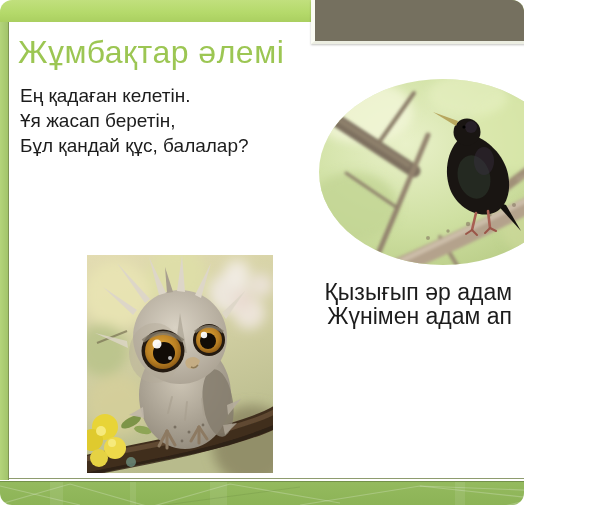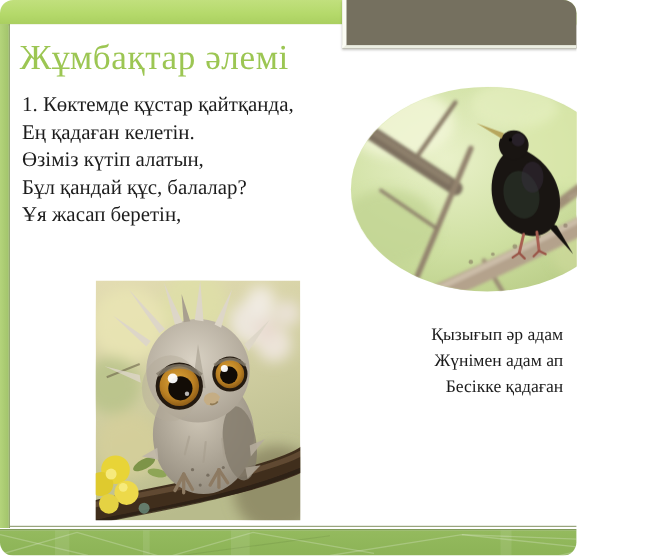--- a/index.html
+++ b/index.html
@@ -1,18 +1,18 @@
 <!DOCTYPE html>
 <html><head>
 <meta charset="utf-8">
 <style>
   html,body{margin:0;padding:0;background:#fff;}
   .slide{
     position:relative;width:524px;height:505px;background:#ffffff;
-    overflow:hidden;font-family:Liberation Serif, serif;border-radius:12px;
+    overflow:hidden;font-family:Liberation Sans, sans-serif;border-radius:12px;
   }
   
   .top-band{
     position:absolute;left:0;top:0;width:600px;height:22px;
     background:linear-gradient(180deg,#c1e07d 0%,#b4d96a 60%,#aacf60 100%);
     border-bottom:1px solid #a3b872;
   }
   
   .left-strip{
     position:absolute;left:0;top:22px;width:8px;height:458px;
@@ -45,44 +45,42 @@
     position:absolute;left:18px;top:34px;margin:0;
     font-size:32px;font-weight:normal;color:#9cc653;letter-spacing:0.5px;
     white-space:nowrap;
   }
   .riddle-left{
     position:absolute;left:20px;top:83px;width:300px;
     font-size:19px;line-height:25px;color:#1c1c1c;
   }
   .riddle-right{
     position:absolute;right:12px;top:281px;width:230px;
-    font-size:16px;line-height:23.5px;color:#1c1c1c;text-align:right;margin-top:12px;
+    font-size:23px;line-height:23.5px;color:#1c1c1c;text-align:right;
   }
   .oval-photo{position:absolute;left:318px;top:77px;width:250px;height:190px;}
   .owl-photo{position:absolute;left:87px;top:255px;width:186px;height:218px;}
   .oval-photo svg,.owl-photo svg{display:block;}
 </style>
 </head>
 <body>
 
 <div class="slide">
 
   <div class="top-band"></div>
   <div class="left-strip"></div>
   <div class="panel"></div>
   <div class="accent-box"></div>
 
   <h1 class="title">Жұмбақтар әлемі</h1>
 
   <div class="riddle-left">
-    <div>1. Көктемде құстар қайтқанда,</div>
     <div>Ең қадаған келетін.</div>
-    <div>Өзіміз күтіп алатын,</div>
+    <div>Ұя жасап беретін,</div>
     <div>Бұл қандай құс, балалар?</div>
-    <div>Ұя жасап беретін,</div>
   </div>
 
   <div class="oval-photo">
     <svg width="250" height="190" viewBox="0 0 250 190" xmlns="http://www.w3.org/2000/svg">
       <defs>
         <clipPath id="ovalClip">
             <ellipse cx="125" cy="95" rx="124" ry="93"></ellipse>
           </clipPath>
         <filter id="b5" x="-40%" y="-40%" width="180%" height="180%">
             <feGaussianBlur stdDeviation="5"></feGaussianBlur>
@@ -145,21 +143,20 @@
               <path d="M172,151 l6,3"></path>
           </g>
         </g>
       </g>
     </svg>
   </div>
 
   <div class="riddle-right">
     <div>Қызығып әр адам</div>
     <div>Жүнімен адам ап</div>
-    <div>Бесікке қадаған</div>
   </div>
 
   <div class="owl-photo">
     <svg width="186" height="218" viewBox="0 0 186 218" xmlns="http://www.w3.org/2000/svg">
       <defs>
         <filter id="ob6" x="-40%" y="-40%" width="180%" height="180%">
             <feGaussianBlur stdDeviation="6"></feGaussianBlur>
           </filter>
         <filter id="ob1" x="-40%" y="-40%" width="180%" height="180%">
             <feGaussianBlur stdDeviation="0.7"></feGaussianBlur>

